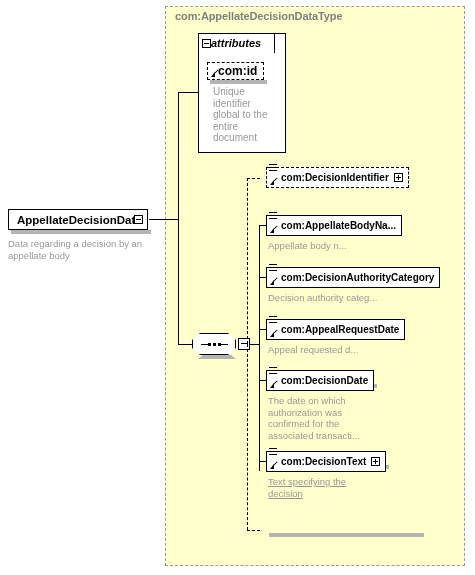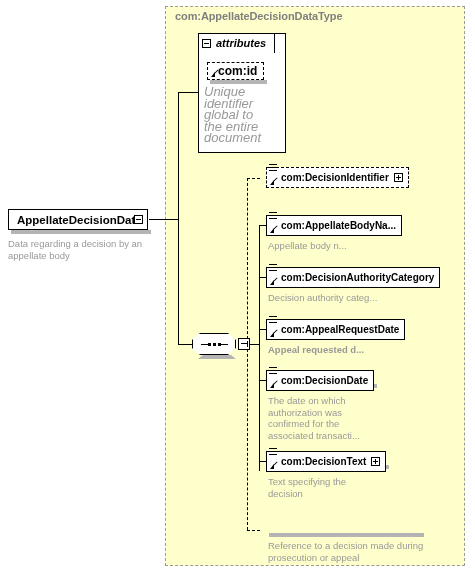--- a/index.html
+++ b/index.html
@@ -82,21 +82,21 @@
   .plus-sq::before{
     content:"";position:absolute;
     left:1px;top:3px;width:5px;height:1px;background:#000;
   }
   .plus-sq::after{
     content:"";position:absolute;
     left:3px;top:1px;width:1px;height:5px;background:#000;
   }
   .attr-label{
     font-size:11px;font-style:italic;font-weight:bold;
-    color:#000;margin-left:5px;white-space:nowrap;
+    color:#000;white-space:nowrap;
   }
 
   
   .attr-node{
     position:absolute;
     left:207px;top:62px;
     height:18px;
     border:1px dashed #000;
     background:#ffffff;
     box-sizing:border-box;
@@ -105,23 +105,23 @@
     width:57px;
   }
   .attr-node .nm{
     font-size:12px;font-weight:bold;color:#000;white-space:nowrap;
   }
   .attr-node-shadow{
     position:absolute;left:210px;top:80px;width:57px;height:4px;background:#b4b4b4;
   }
   .attr-doc{
     position:absolute;
-    left:204px;top:86px;
+    left:213px;top:86px;
     width:60px;
-    font-size:13px;line-height:11.5px;color:#999999;font-style:italic;
+    font-size:10px;line-height:11.5px;color:#999999;
   }
 
   
   .root-box{
     position:absolute;
     left:8px;top:209px;
     width:140px;height:21px;
     background:#ffffff;
     border:1px solid #000;
     box-sizing:border-box;
@@ -326,21 +326,21 @@
   <div class="el-shadow" style="left:269px;top:333px;width:136px;"></div>
   <div class="el" style="left:266px;top:319px;">
     <span class="lines-icon">
         <i></i>
         <i></i>
         <i></i>
       </span>
     <span class="arrow-icon"></span>
     <span class="nm">com:AppealRequestDate</span>
   </div>
-  <div class="el-doc" style="left:268px;top:344px;width:200px;font-weight:bold;">Appeal requested d...</div>
+  <div class="el-doc" style="left:268px;top:344px;width:200px;">Appeal requested d...</div>
 
   <div class="el-shadow" style="left:269px;top:384px;width:108px;"></div>
   <div class="el" style="left:266px;top:370px;justify-content:center;">
     <span class="lines-icon">
         <i></i>
         <i></i>
         <i></i>
       </span>
     <span class="arrow-icon"></span>
     <span class="nm">com:DecisionDate</span>
@@ -351,18 +351,17 @@
   <div class="el" style="left:266px;top:451px;justify-content:center;">
     <span class="lines-icon">
         <i></i>
         <i></i>
         <i></i>
       </span>
     <span class="arrow-icon"></span>
     <span class="nm">com:DecisionText</span>
     <span class="plus-sq"></span>
   </div>
-  <div class="el-doc" style="left:268px;top:476px;width:105px;">Text specifying the decision</div>
+  <div class="el-doc" style="left:268px;top:476px;width:105px;text-decoration:underline;">Text specifying the decision</div>
 
   <div class="el-shadow" style="left:269px;top:533px;width:155px;"></div>
-  <div class="el-doc" style="left:268px;top:540px;width:178px;">Reference to a decision made during prosecution or appeal</div>
 
 </div>
 
 </body></html>

